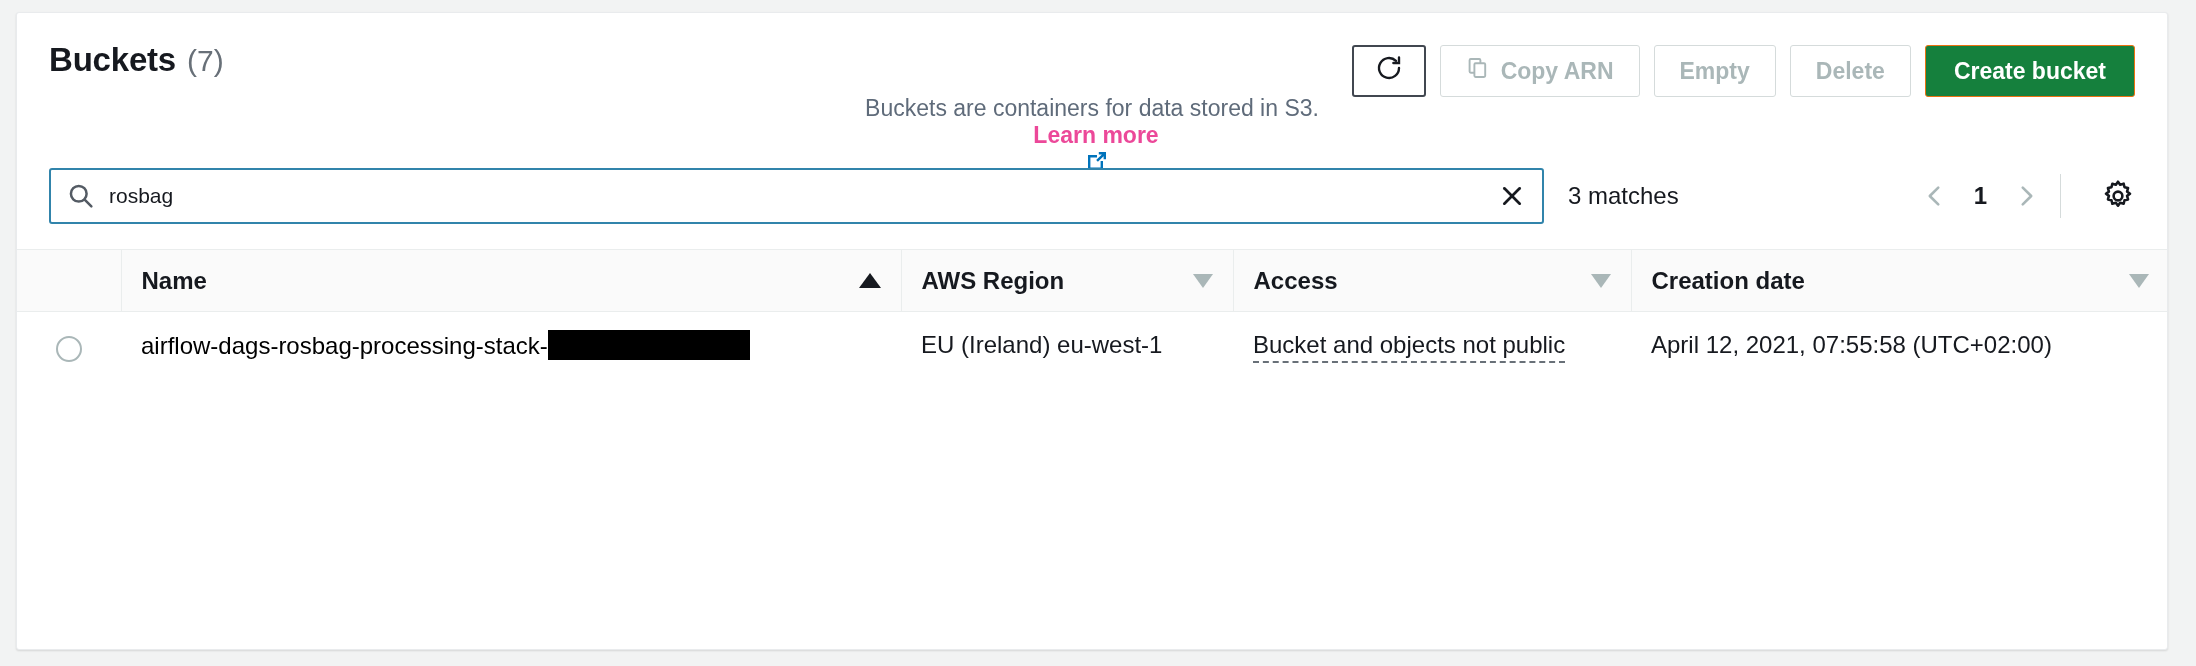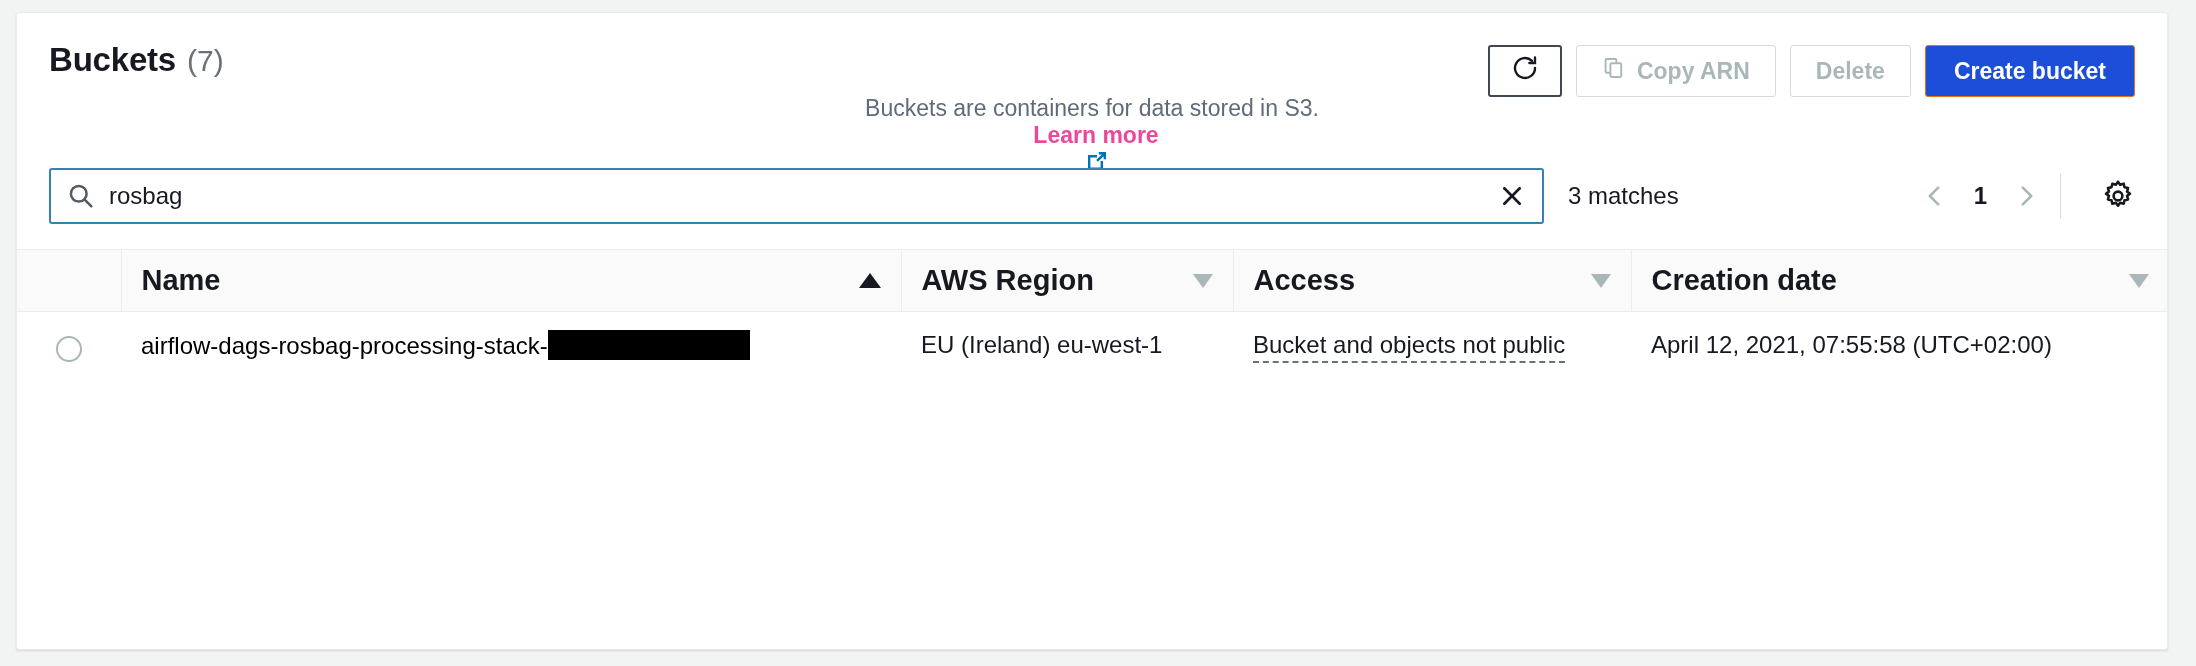--- a/index.html
+++ b/index.html
@@ -72,21 +72,21 @@
     width: 74px; padding: 0;
     border: 2px solid #414750;
     color: #16191f;
   }
   .btn-disabled {
     border: 1px solid #d5dbdb;
     color: #aab7b8;
     cursor: default;
   }
   .btn-primary {
-    background: #1d4ed8;
+    background: #15803d;
     border: 1px solid #ec7211;
     color: #ffffff;
     padding: 0 28px;
   }
 
   
   .search-row {
     position: relative;
     margin: 0 32px;
     height: 62px;
@@ -99,21 +99,21 @@
     border-radius: 3px;
     background: #ffffff;
     display: flex; align-items: center;
     padding: 0 16px;
   }
   .search-icon { flex: 0 0 auto; display: flex; align-items: center; margin-right: 14px; }
   .search-input {
     flex: 1 1 auto;
     border: none; outline: none;
     font-family: "Liberation Sans", sans-serif;
-    font-size: 24px; color: #16191f;
+    font-size: 21px; color: #16191f;
     background: transparent;
   }
   .clear-icon { flex: 0 0 auto; cursor: pointer; display: flex; align-items: center; padding-left: 10px;}
   .matches {
     margin-left: 24px;
     font-size: 24px;
     color: #16191f;
     white-space: nowrap;
   }
   .pager {
@@ -136,21 +136,21 @@
 
   
   .table { width: 100%; border-collapse: collapse; margin-top: 22px; table-layout: fixed; }
   .table thead th {
     background: #fafafa;
     border-top: 1px solid #eaeded;
     border-bottom: 1px solid #eaeded;
     height: 62px;
     padding: 0 20px;
     text-align: left;
-    font-size: 29px;
+    font-size: 24px;
     font-weight: bold;
     color: #16191f;
     vertical-align: middle;
   }
   .th-inner { display: flex; align-items: center; justify-content: space-between; }
   .col-sel   { width: 104px; }
   .col-name  { width: 780px; }
   .col-region{ width: 332px; }
   .col-access{ width: 398px; }
   .col-date  { width: 538px; }
@@ -242,20 +242,23 @@
       <div class="btn btn-disabled">
         <span>
           <svg width="24" height="24" viewBox="0 0 20 20" fill="none" stroke="#aab7b8" stroke-width="1.6">
             <rect x="3" y="2.5" width="9" height="11.5" rx="1"></rect>
             <rect x="7" y="6" width="9" height="11.5" rx="1" fill="#fff"></rect>
           </svg>
         </span>
         <span>Copy ARN</span>
       </div>
 
+      <div class="btn btn-disabled">
+        <span>Empty</span>
+      </div>
 
       <div class="btn btn-disabled">
         <span>Delete</span>
       </div>
 
       <div class="btn btn-primary">
         <span>Create bucket</span>
       </div>
     </div>
   </div>

